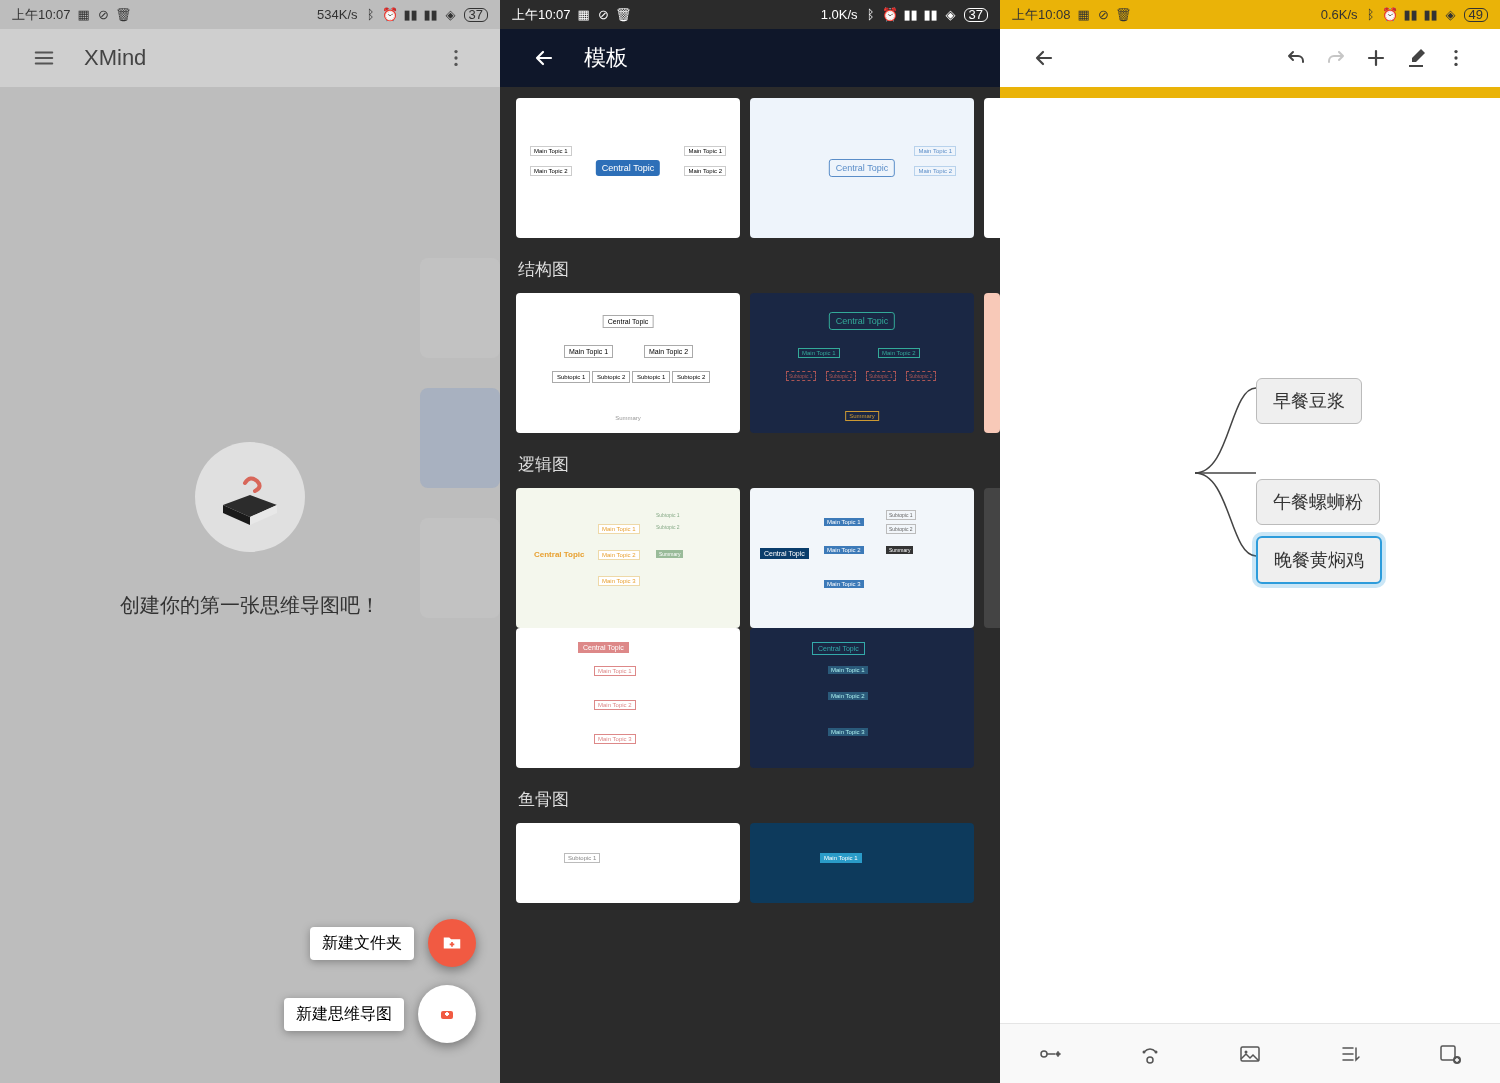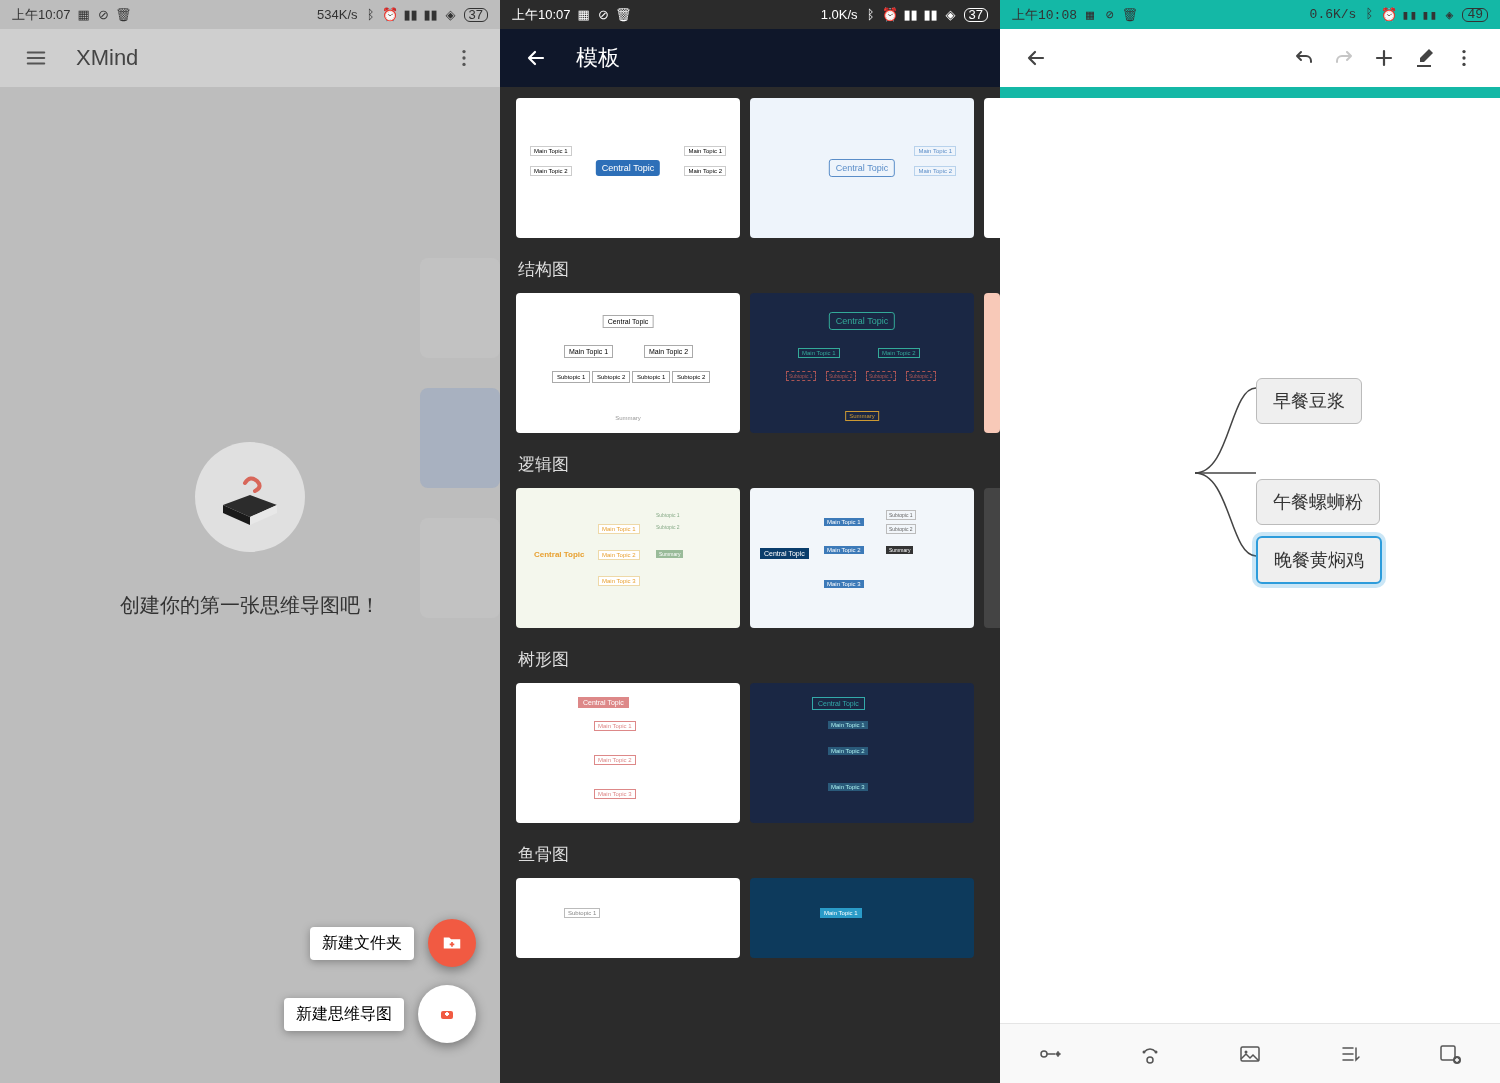--- a/index.html
+++ b/index.html
@@ -1,32 +1,32 @@
 <!DOCTYPE html>
 <html><head>
 <meta charset="utf-8">
 <style>
 * { margin: 0; padding: 0; box-sizing: border-box; }
 body { font-family: -apple-system, "PingFang SC", "Microsoft YaHei", sans-serif; background: #fff; width: 1500px; height: 1083px; display: flex; overflow: hidden; }
 .screen { width: 500px; height: 1083px; position: relative; overflow: hidden; }
 .screen1 { background: #bdbdbd; }
 .screen2 { background: #2b2b2b; }
-.screen3 { background: #14b8a6; font-family: Liberation Mono, monospace; }
+.screen3 { background: #eab308; }
 
 
 .status-bar { height: 29px; display: flex; align-items: center; padding: 0 12px; font-size: 13px; justify-content: space-between; }
 .status-bar.dark { color: #333; }
 .status-bar.light { color: #fff; }
 .status-left, .status-right { display: flex; align-items: center; gap: 6px; }
 .status-right span, .status-left span { font-size: 13px; }
 .icon-sm { width: 14px; height: 14px; display: inline-flex; align-items: center; justify-content: center; }
 .battery-box { border: 1.2px solid currentColor; border-radius: 6px; padding: 0 4px; font-size: 10px; line-height: 12px; }
 
 
-.appbar { height: 58px; display: flex; align-items: center; padding: 0 16px; }
+.appbar { height: 58px; display: flex; align-items: center; padding: 0 24px; }
 .appbar1 { background: #cfcfcf; }
 .appbar2 { background: #0f172a; }
 .appbar3 { background: #fff; }
 .appbar-title { font-size: 22px; font-weight: 500; margin-left: 20px; color: #444; }
 .appbar2 .appbar-title { color: #fff; }
 .icon-btn { width: 40px; height: 40px; display: flex; align-items: center; justify-content: center; cursor: pointer; }
 .spacer { flex: 1; }
 
 
 .s1-content { position: absolute; inset: 98px 0 0 0; display: flex; flex-direction: column; align-items: center; justify-content: center; }
@@ -248,21 +248,20 @@
         <div class="mock-nodes" style="top:30px;left:74px;background:#3d7ab8;color:#fff;padding:1px 3px">Main Topic 1</div>
         <div class="mock-nodes" style="top:58px;left:74px;background:#3d7ab8;color:#fff;padding:1px 3px">Main Topic 2</div>
         <div class="mock-nodes" style="top:92px;left:74px;background:#3d7ab8;color:#fff;padding:1px 3px">Main Topic 3</div>
         <div class="mock-nodes" style="top:22px;left:136px;border:1px solid #bbb;padding:1px 2px;color:#666;font-size:5px">Subtopic 1</div>
         <div class="mock-nodes" style="top:36px;left:136px;border:1px solid #bbb;padding:1px 2px;color:#666;font-size:5px">Subtopic 2</div>
         <div class="mock-nodes" style="top:58px;left:136px;background:#333;color:#fff;padding:1px 3px;font-size:5px">Summary</div>
       </div>
       <div class="tpl-card tpl-peek" style="background:#444"></div>
     </div>
 
-    <div class="section-title">树形图</div>
     <div class="tpl-row">
       <div class="tpl-card">
         <div class="mock-nodes mock-pink" style="top:14px;left:62px;padding:2px 5px;font-size:7px">Central Topic</div>
         <div class="mock-nodes" style="top:38px;left:78px;border:1px solid #d88;padding:1px 3px;color:#d88">Main Topic 1</div>
         <div class="mock-nodes" style="top:72px;left:78px;border:1px solid #d88;padding:1px 3px;color:#d88">Main Topic 2</div>
         <div class="mock-nodes" style="top:106px;left:78px;border:1px solid #d88;padding:1px 3px;color:#d88">Main Topic 3</div>
       </div>
       <div class="tpl-card dark">
         <div class="mock-nodes mock-teal" style="top:14px;left:62px;padding:2px 5px;font-size:7px">Central Topic</div>
         <div class="mock-nodes" style="top:38px;left:78px;background:#2a5a7a;padding:1px 3px;color:#aee">Main Topic 1</div>

